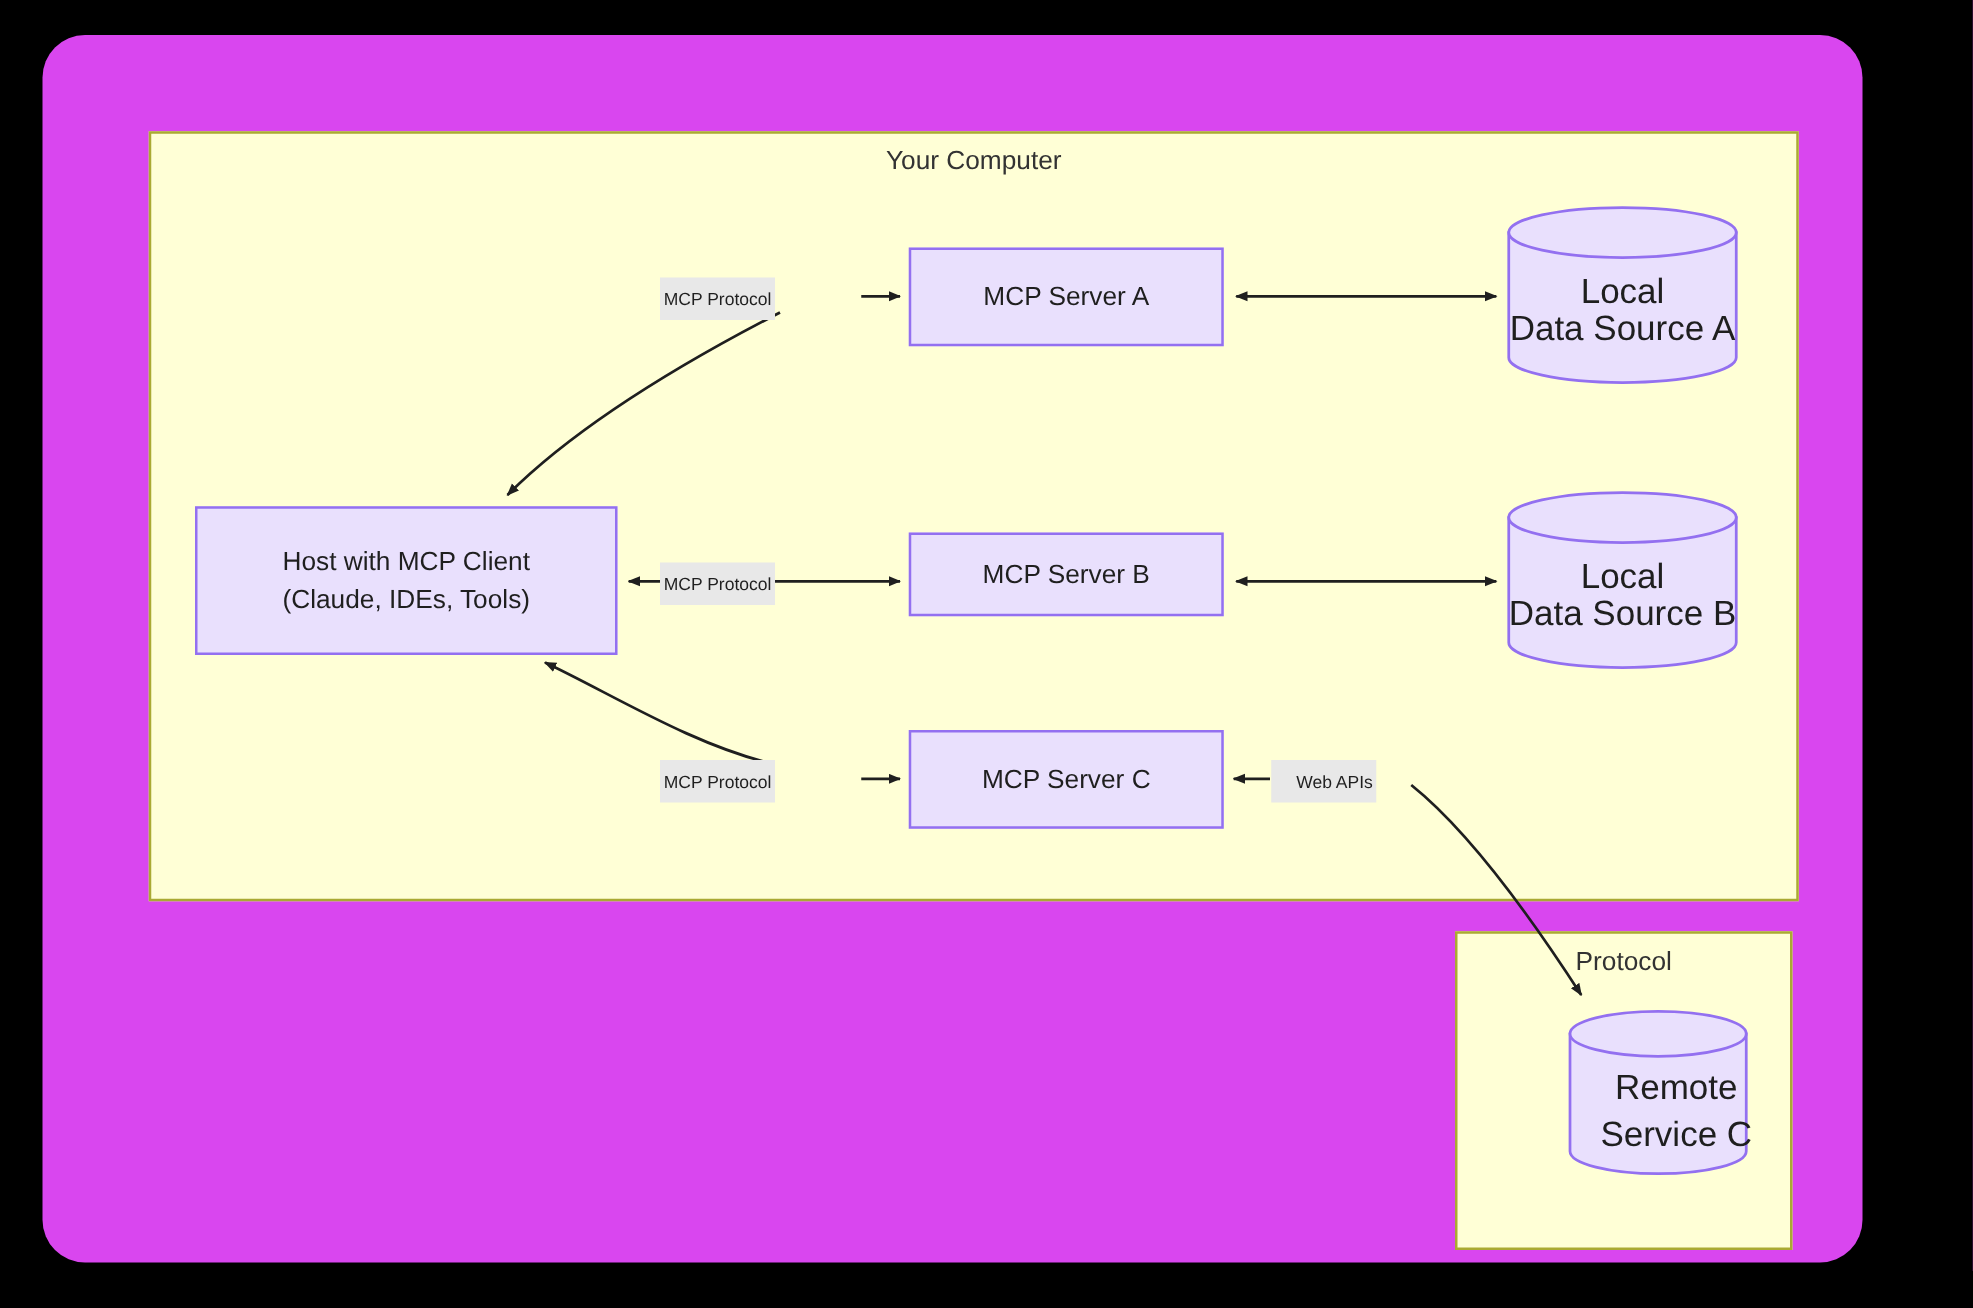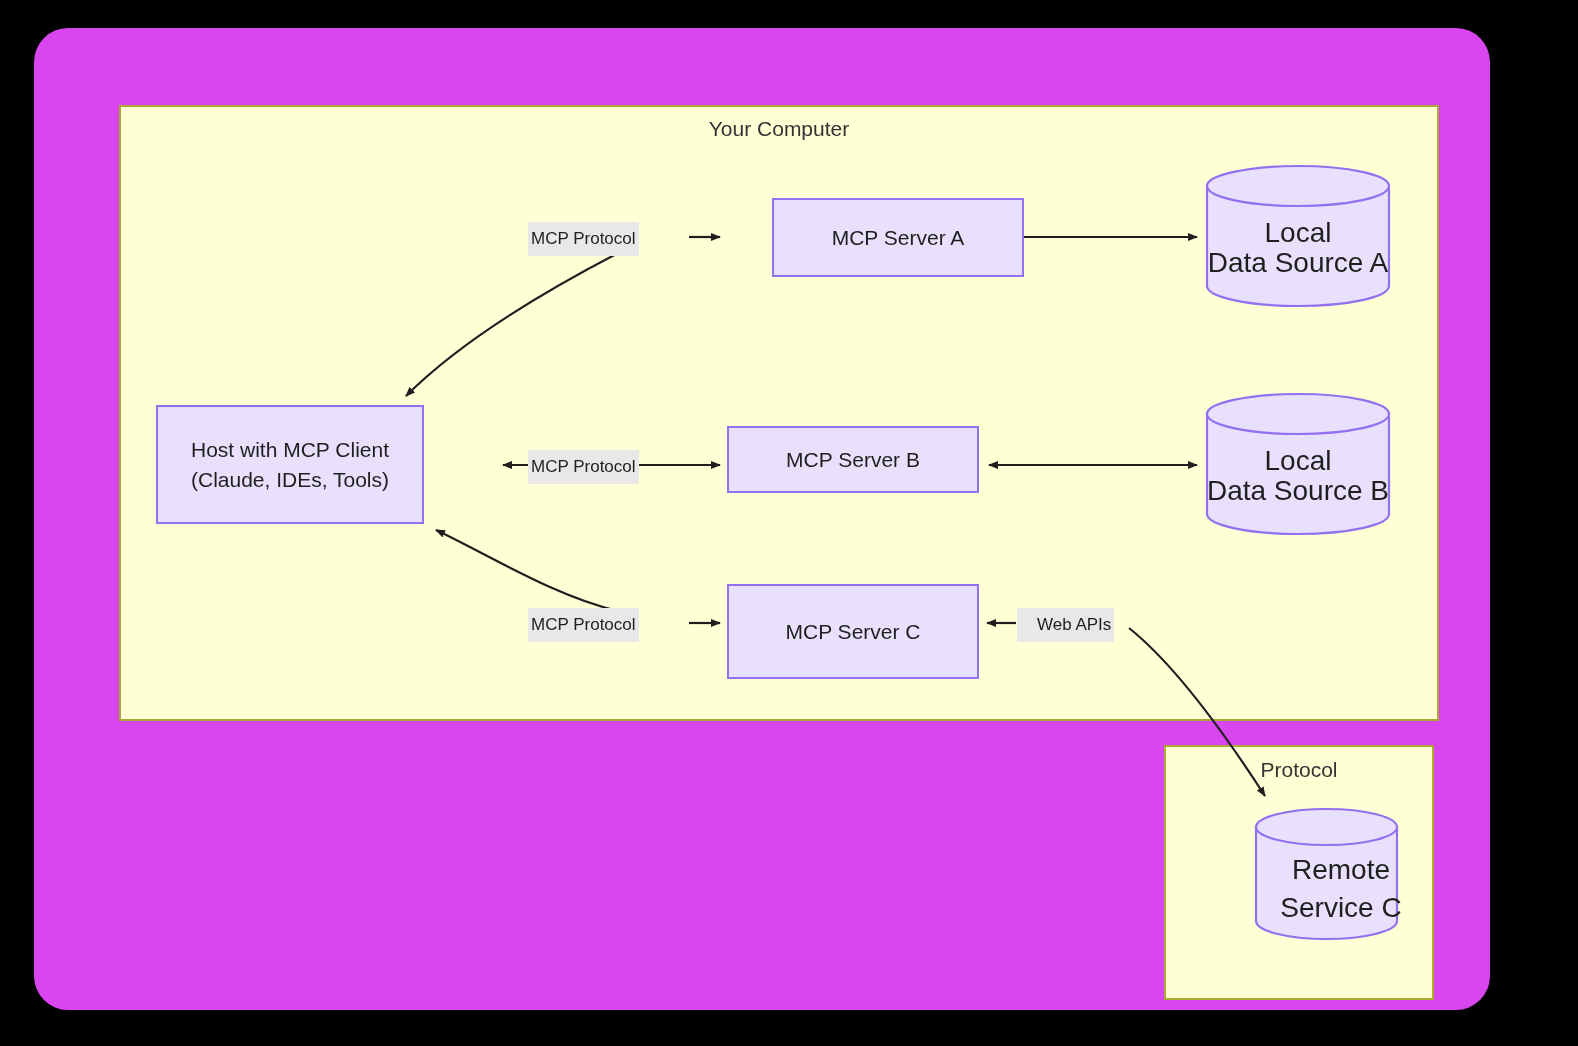--- a/index.html
+++ b/index.html
@@ -61,24 +61,24 @@
     box-sizing: border-box;
     display: flex;
     flex-direction: column;
     align-items: center;
     justify-content: center;
     color: #1f1f1f;
     font-size: 21px;
     line-height: 30px;
     text-align: center;
   }
-  #node-host      { left: 122px; top: 377px; width: 268px; height: 119px; }
-  #node-server-a  { left: 693px; top: 170px; width: 252px; height: 79px; margin-left: 45px; }
+  #node-host      { left: 122px; top: 377px; width: 338px; height: 119px; }
+  #node-server-a  { left: 693px; top: 170px; width: 252px; height: 79px; }
   #node-server-b  { left: 693px; top: 398px; width: 252px; height: 67px; }
-  #node-server-c  { left: 693px; top: 556px; width: 252px; height: 95px; }
+  #node-server-c  { left: 693px; top: 556px; width: 252px; height: 79px; }
 
   .cylinder {
     position: absolute;
   }
   .cylinder svg { display: block; }
   .cyl-label {
     position: absolute;
     left: 0;
     right: 0;
     text-align: center;
@@ -91,21 +91,21 @@
   #cyl-ds-a .cyl-label { top: 54px; }
   #cyl-ds-b { left: 1171px; top: 364px; width: 186px; height: 144px; }
   #cyl-ds-b .cyl-label { top: 54px; }
   #cyl-remote-c { left: 1192px; top: 779px; width: 174px; height: 134px; margin-left: 28px; }
   #cyl-remote-c .cyl-label { top: 48px; }
 
   .edge-label {
     position: absolute;
     background: #e8e8e8;
     color: #1f1f1f;
-    font-size: 17px;
+    font-size: 14px;
     line-height: 30px;
     padding: 2px 3px;
     white-space: nowrap;
   }
   #lbl-proto-a { left: 494px; top: 194px; }
   #lbl-proto-b { left: 494px; top: 422px; }
   #lbl-proto-c { left: 494px; top: 580px; }
   #lbl-web-apis { left: 983px; top: 580px; padding-left: 20px; }
 
   #edges {

